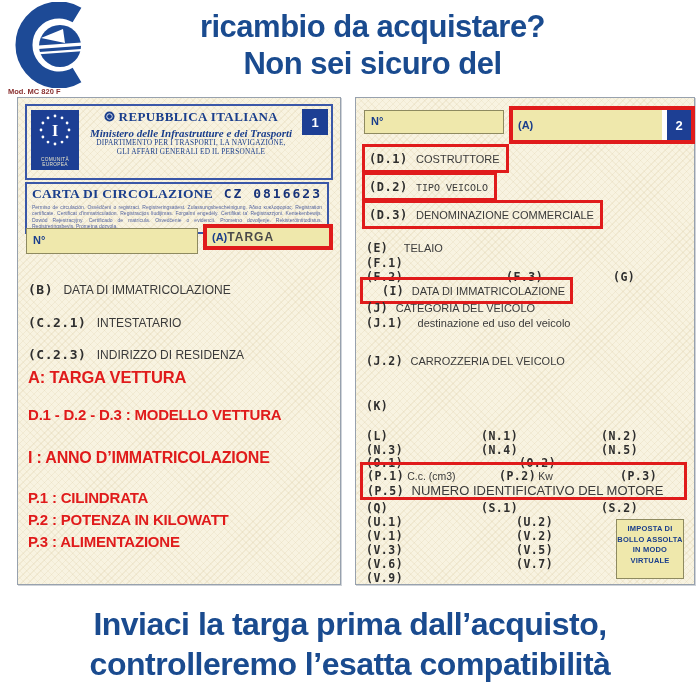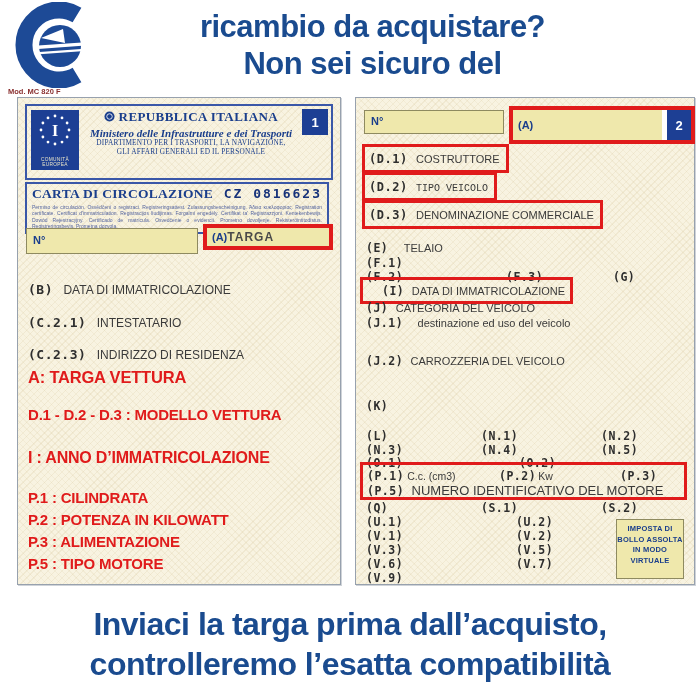--- a/index.html
+++ b/index.html
@@ -158,21 +158,20 @@
     <span class="code" style="font-size:13px;">(C.2.3)</span>
     <span class="lbl" style="font-size:12px;margin-left:6px;">INDIRIZZO DI RESIDENZA</span>
   </div>
 
   <div class="anno" style="top:270px;font-size:16.5px;">A: TARGA VETTURA</div>
   <div class="anno" style="top:308px;font-size:15px;">D.1 - D.2 - D.3 : MODELLO VETTURA</div>
   <div class="anno" style="top:351px;font-size:16px;">I : ANNO D’IMMATRICOLAZIONE</div>
   <div class="anno" style="top:391px;font-size:15px;">P.1 : CILINDRATA</div>
   <div class="anno" style="top:413px;font-size:15px;">P.2 : POTENZA IN KILOWATT</div>
   <div class="anno" style="top:435px;font-size:15px;">P.3 : ALIMENTAZIONE</div>
-  <div class="anno" style="top:457px;font-size:15px;">P.5 :  TIPO MOTORE</div>
 </div>
 
 <div class="panel panel-right">
 
   <div class="ybox" style="position:absolute;left:8px;top:12px;width:140px;height:24px;padding:4px 0 0 6px;font-size:11px;">
     <span class="navy">N°</span>
   </div>
 
   <div class="redframe" style="position:absolute;left:153px;top:8px;width:178px;height:30px;display:flex;align-items:stretch;background:#ffffff;">
     <div class="ybox" style="flex:1;border:none;display:flex;align-items:center;">

